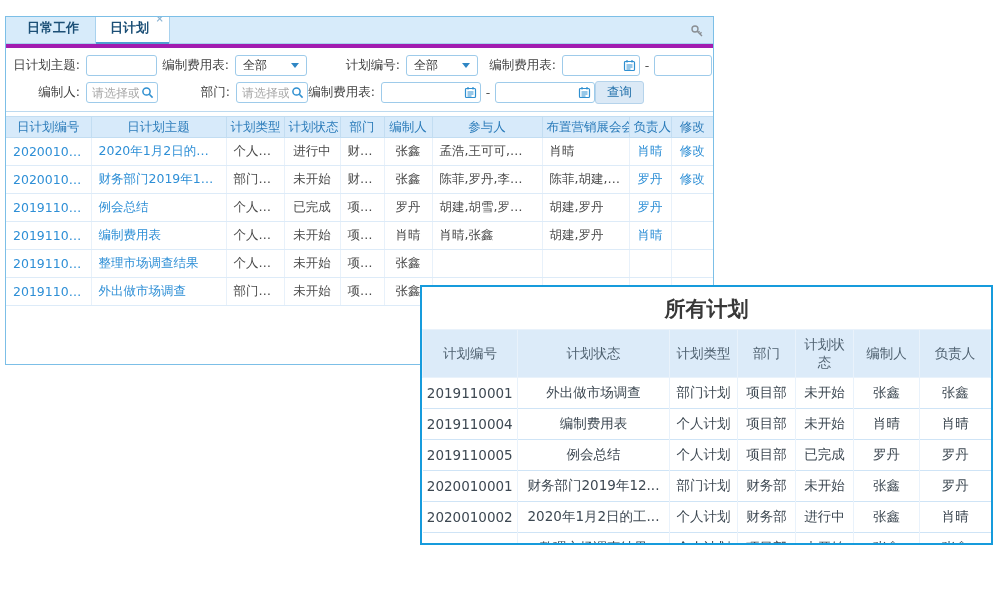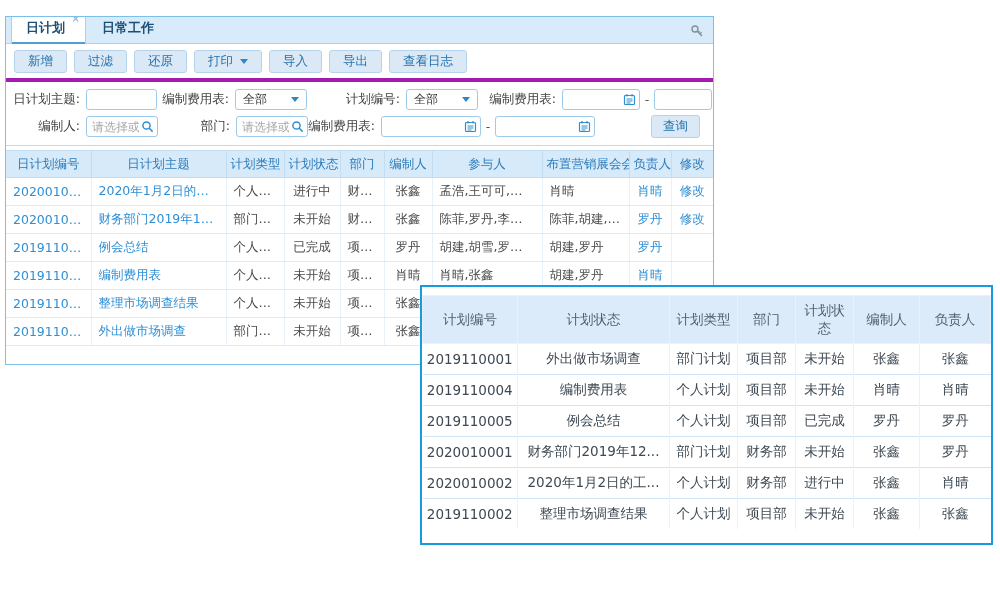--- a/index.html
+++ b/index.html
@@ -65,24 +65,24 @@
   .fld input::placeholder { color:#a8a8a8; }
   .fld.with-icon input { padding-right:18px; }
   .fld .right-icon { position:absolute; right:3px; top:3px; }
   .selectbox {
     height:21px; background:#fff; border:1px solid #9ecbea; border-radius:3px;
     flex:none; display:flex; align-items:center; justify-content:space-between;
     padding:0 7px; font-size:12px; color:#333; cursor:pointer;
   }
   .dash { flex:none; width:14px; text-align:center; color:#555; }
 
-  table { border-collapse:collapse; table-layout:fixed;margin-top:8px; }
+  table { border-collapse:collapse; table-layout:fixed; }
   .tbl1 { width:100%; font-size:12.5px; margin-top:4px; }
   .tbl1 th {
-    background:#d7eafa; color:#2c7cba; font-weight:normal; height:27px;
+    background:#d7eafa; color:#2c7cba; font-weight:normal; height:21px;
     padding:0 4px; border:1px solid #c2ddf2; border-right:none;
     text-align:center; white-space:nowrap; overflow:hidden;
   }
   .tbl1 th:first-child { border-left:none; }
   .tbl1 td {
     height:28px; padding:0 7px; border-left:1px solid #e8f1fa;
     border-bottom:1px solid #ddebf8; color:#4a4a4a; white-space:nowrap;
     overflow:hidden; text-overflow:ellipsis; text-align:center;
   }
   .tbl1 td:first-child { border-left:none; }
@@ -111,45 +111,33 @@
     white-space:nowrap; overflow:hidden; text-overflow:ellipsis;
   }
   .tbl2 td:first-child { border-left:none; }
 </style>
 </head>
 <body>
 
 <div class="panel1">
 
   <div class="tabbar">
+    <div class="tab">日常工作</div>
     <div class="tab active">
       <span>日计划</span>
       <span class="tab-close">×</span>
     </div>
-    <div class="tab">日常工作</div>
     <span class="tab-extra">
       <svg width="14" height="14" viewBox="0 0 14 14">
         <circle cx="5" cy="5" r="3" fill="none" stroke="#8a8f94" stroke-width="1.4"></circle>
         <path d="M7.2 7.2 L12 12 M9.9 9.9 l1.6 -1.6 M8.4 8.4 l1.2 -1.2" stroke="#8a8f94" stroke-width="1.4" fill="none"></path>
       </svg>
     </span>
   </div>
 
-  <div class="toolbar">
-    <button class="btn">新增</button>
-    <button class="btn">过滤</button>
-    <button class="btn">还原</button>
-    <button class="btn">
-      <span>打印</span>
-      <span class="caret-down"></span>
-    </button>
-    <button class="btn">导入</button>
-    <button class="btn">导出</button>
-    <button class="btn">查看日志</button>
-  </div>
 
   <div class="filterbox">
     <div class="frow">
       <span class="flabel" style="width:80px">日计划主题:</span>
       <span class="fld" style="width:71px">
         <input value="" style="">
       </span>
       <span class="flabel" style="width:78px">编制费用表:</span>
       <span class="selectbox" style="width:72px">
         <span>全部</span>
@@ -213,21 +201,21 @@
       <span class="fld with-icon" style="width:100px">
         <input value="" style="">
         <span class="right-icon">
           <svg width="13" height="13" viewBox="0 0 13 13">
             <rect x="1.5" y="2.5" width="10" height="9" rx="1" fill="none" stroke="#2f8fd0" stroke-width="1.2"></rect>
             <path d="M4 1 v2.5 M9 1 v2.5" stroke="#2f8fd0" stroke-width="1.2"></path>
             <path d="M3.5 6 h6 M3.5 8 h6 M3.5 10 h4" stroke="#2f8fd0" stroke-width="1"></path>
           </svg>
         </span>
       </span>
-      <button class="btn" style="margin-left:56px; padding:3px 11px">查询</button>
+      <button class="btn" style="padding:3px 11px">查询</button>
     </div>
   </div>
 
   <table class="tbl1">
     <colgroup>
       <col style="width:85px">
         <col style="width:135px">
         <col style="width:58px">
       <col style="width:56px">
         <col style="width:44px">
@@ -323,20 +311,21 @@
         <td></td>
         <td></td>
         <td></td>
         <td></td>
       </tr>
       </tbody>
   </table>
 </div>
 
 <div class="panel2">
+  <div class="p2-title">所有计划</div>
   <table class="tbl2">
     <colgroup>
       <col style="width:95px">
         <col style="width:152px">
         <col style="width:68px">
       <col style="width:58px">
         <col style="width:58px">
         <col style="width:66px">
         <col>
     </colgroup>

